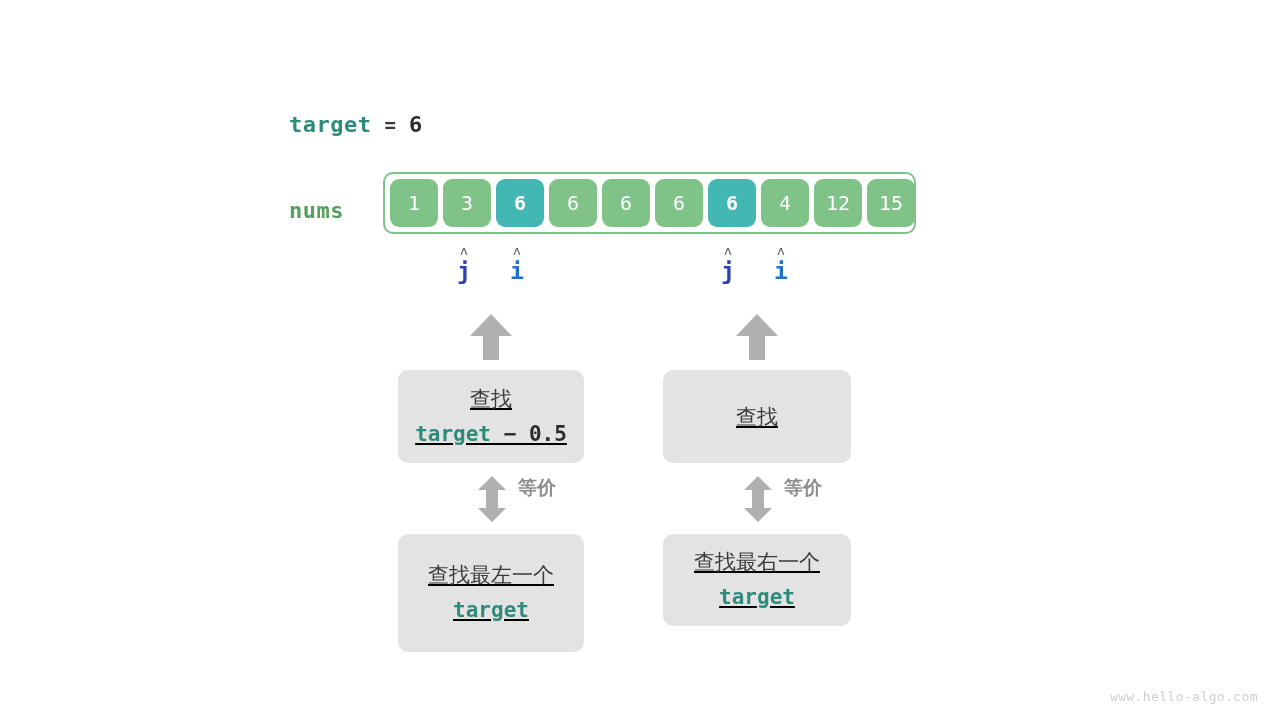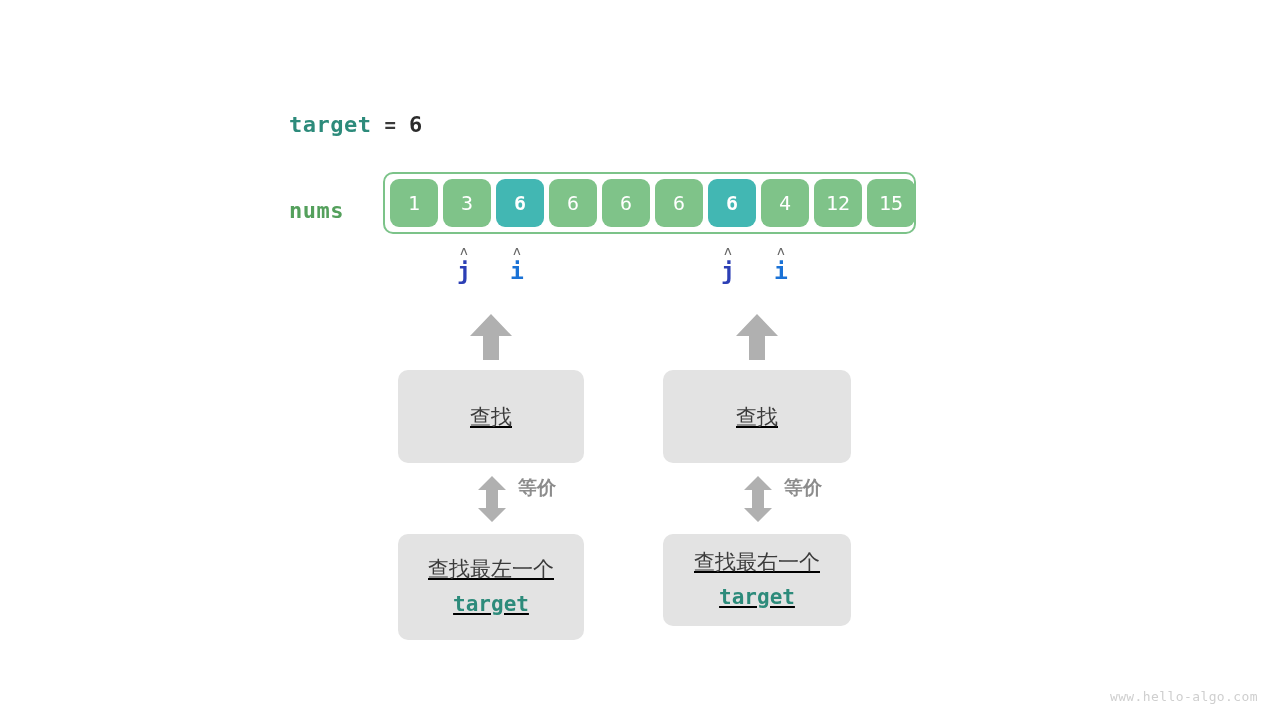--- a/index.html
+++ b/index.html
@@ -214,28 +214,29 @@
       <span class="pname" style="color: rgb(26, 114, 214);">i</span>
     </div>
   </div>
 
 <div id="columns-layer">
     <div class="up-arrow" style="left: 469px; top: 313px;"><svg width="44" height="48" viewBox="0 0 44 48" xmlns="http://www.w3.org/2000/svg">
         <path d="M22 1 L43 23 L30 23 L30 47 L14 47 L14 23 L1 23 Z" fill="#b0b0b0"></path>
       </svg></div>
     <div class="info-box" style="left: 398px; top: 370px; width: 186px; height: 93px;">
       <div class="info-line1">查找</div>
+      <div class="info-line2"><span class="tok-target">target</span><span class="tok-op"> − 0.5</span></div>
     </div>
     <div class="equiv-group" style="left: 477px; top: 475px;">
       <span style="display: inline-block; line-height: 0;"><svg width="30" height="48" viewBox="0 0 30 48" xmlns="http://www.w3.org/2000/svg">
           <path d="M15 1 L29 15 L21 15 L21 33 L29 33 L15 47 L1 33 L9 33 L9 15 L1 15 Z" fill="#b0b0b0"></path>
         </svg></span>
       <span class="equiv-label">等价</span>
     </div>
-    <div class="info-box" style="left: 398px; top: 534px; width: 186px; height: 106px;">
+    <div class="info-box" style="left: 398px; top: 534px; width: 186px; height: 118px;">
       <div class="info-line1">查找最左一个</div>
       <div class="info-line2"><span class="tok-target">target</span></div>
     </div>
     <div class="up-arrow" style="left: 735px; top: 313px;"><svg width="44" height="48" viewBox="0 0 44 48" xmlns="http://www.w3.org/2000/svg">
         <path d="M22 1 L43 23 L30 23 L30 47 L14 47 L14 23 L1 23 Z" fill="#b0b0b0"></path>
       </svg></div>
     <div class="info-box" style="left: 663px; top: 370px; width: 188px; height: 93px;">
       <div class="info-line1">查找</div>
     </div>
     <div class="equiv-group" style="left: 743px; top: 475px;">

